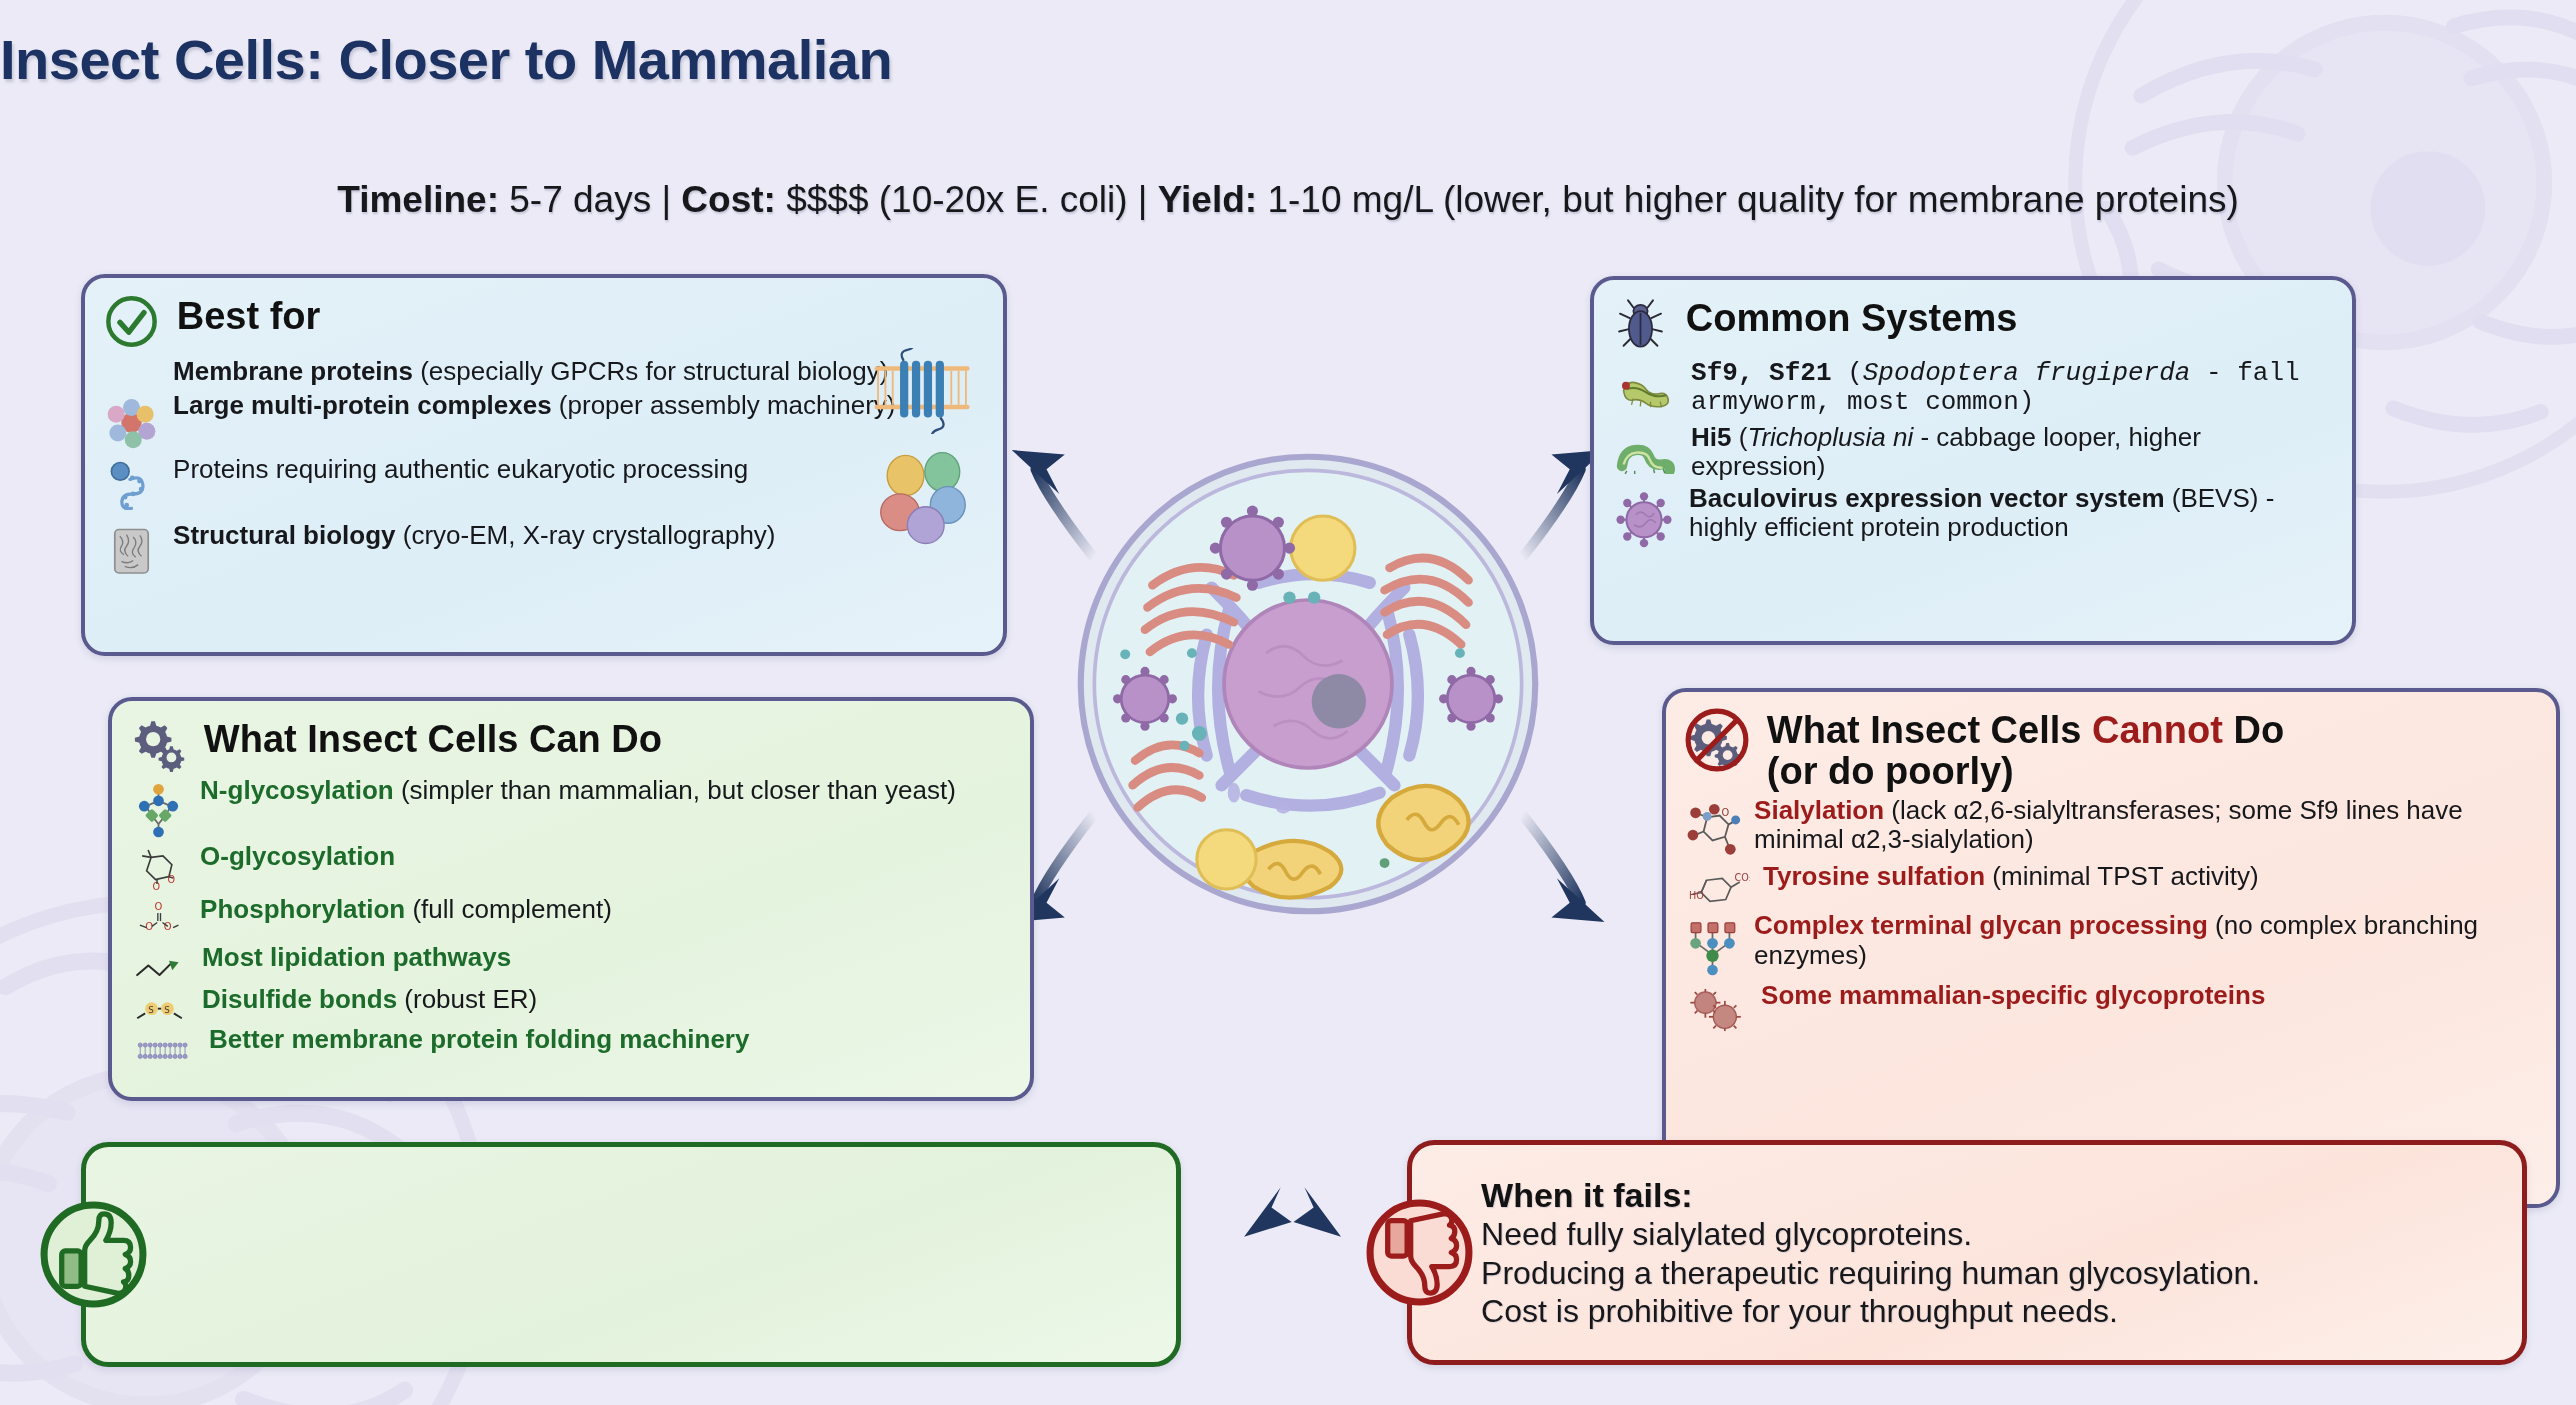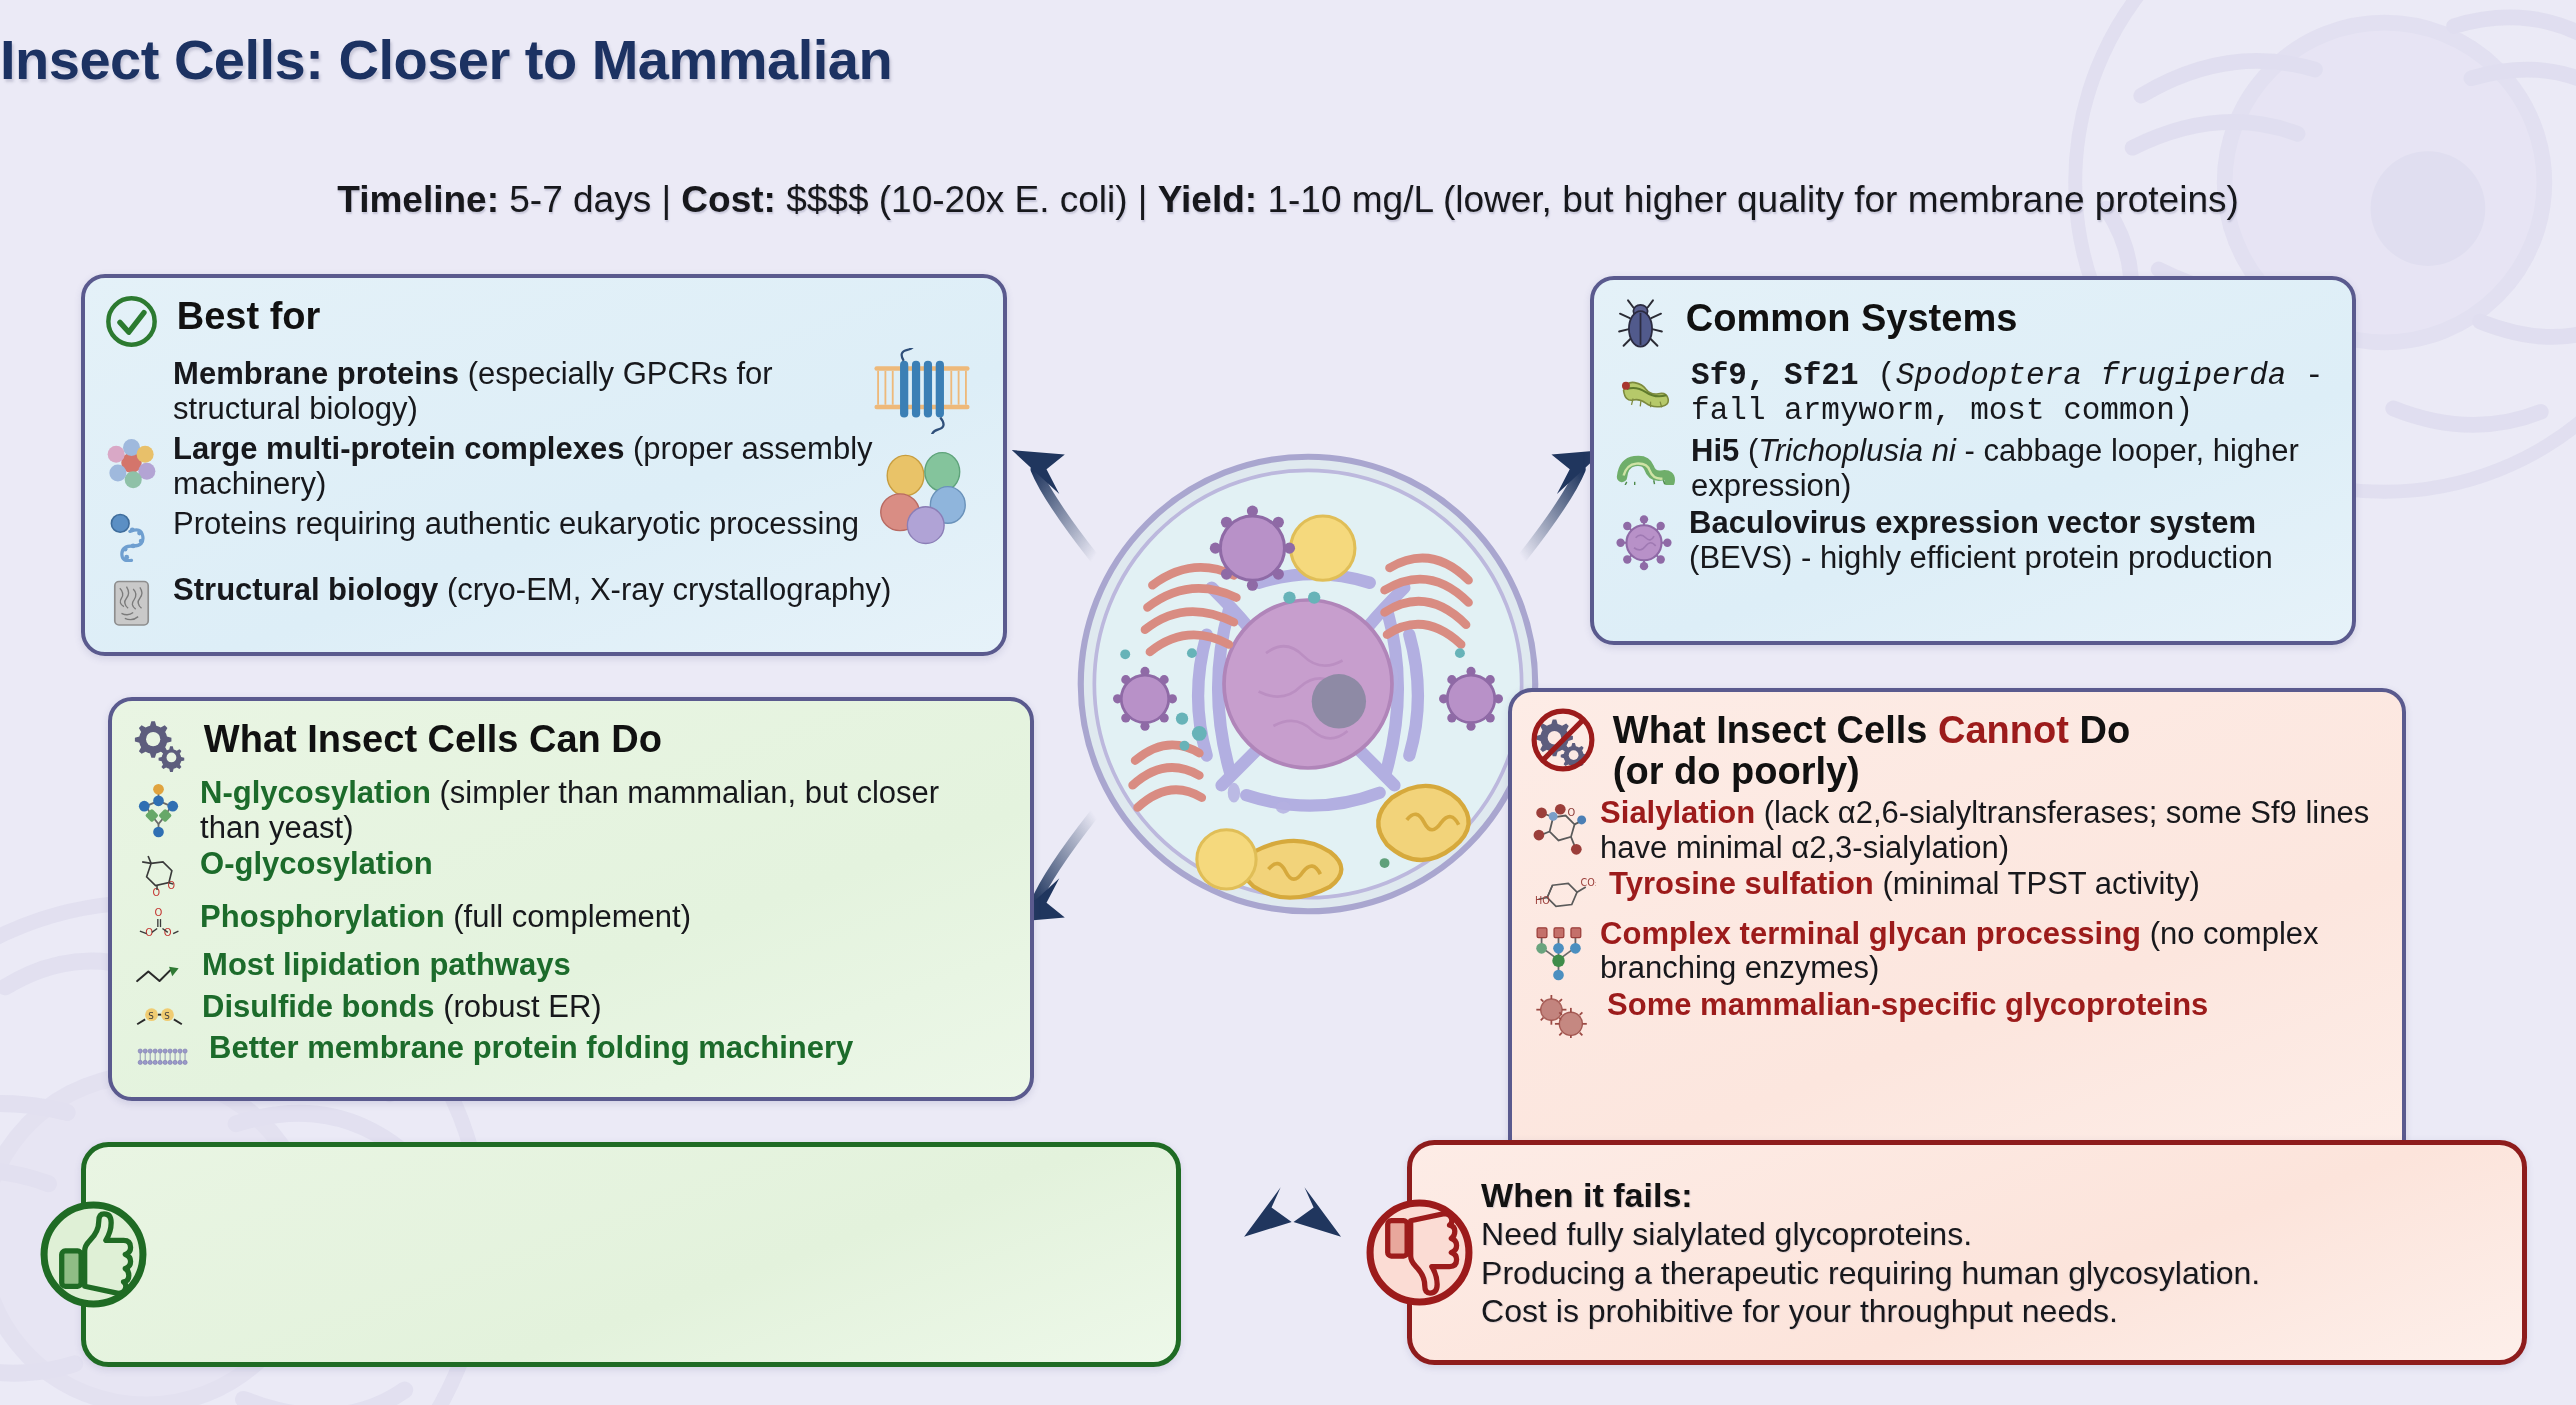--- a/index.html
+++ b/index.html
@@ -54,33 +54,33 @@
   .card-hd-txt {
     font-size:38px; font-weight:bold; color:#111;
     line-height:1.08; padding-top:3.7px;
   }
   .card-hd-txt .hl-red { color:#9c1b1b; }
 
   .rows { padding:3.7px 18.3px 9.1px 18.3px; }
   .row { display:flex; align-items:flex-start; gap:12.8px; }
   .row-ico { flex:0 0 auto; width:57px; min-height:9.1px; padding-top:5.5px; }
   .row-txt {
-    font-size:31px; line-height:1.12; color:#17181c;
+    font-size:26px; line-height:1.12; color:#17181c;
     padding-top:1.8px;
   }
   .row-txt b { font-weight:bold; }
   .row-txt i { font-style:italic; }
   .g  { color:#1c6b2b; font-weight:bold; }
   .r  { color:#9c1b1b; font-weight:bold; }
 
   
   #card-best    { left:81px;  top:274px;  width:926px; height:382px; }
   #card-systems { left:1590px;top:276px;  width:766px;  height:369px; }
   #card-cando   { left:81px;  top:697px;  width:926px; height:404px;margin-left:27px; }
-  #card-cannot  { left:1508px;top:688px;  width:898px;  height:520px; }
+  #card-cannot  { left:1662px;top:688px;  width:898px;  height:520px; }
 
   
   .vcard {
     position:absolute;
     border-radius:27.4px;
     border:5.5px solid;
     display:flex; align-items:center; gap:5.5px;
     padding:16.5px 22px 16.5px 14.6px;
     box-shadow:0 2.7px 7.3px rgba(90,90,140,.15);
   }

